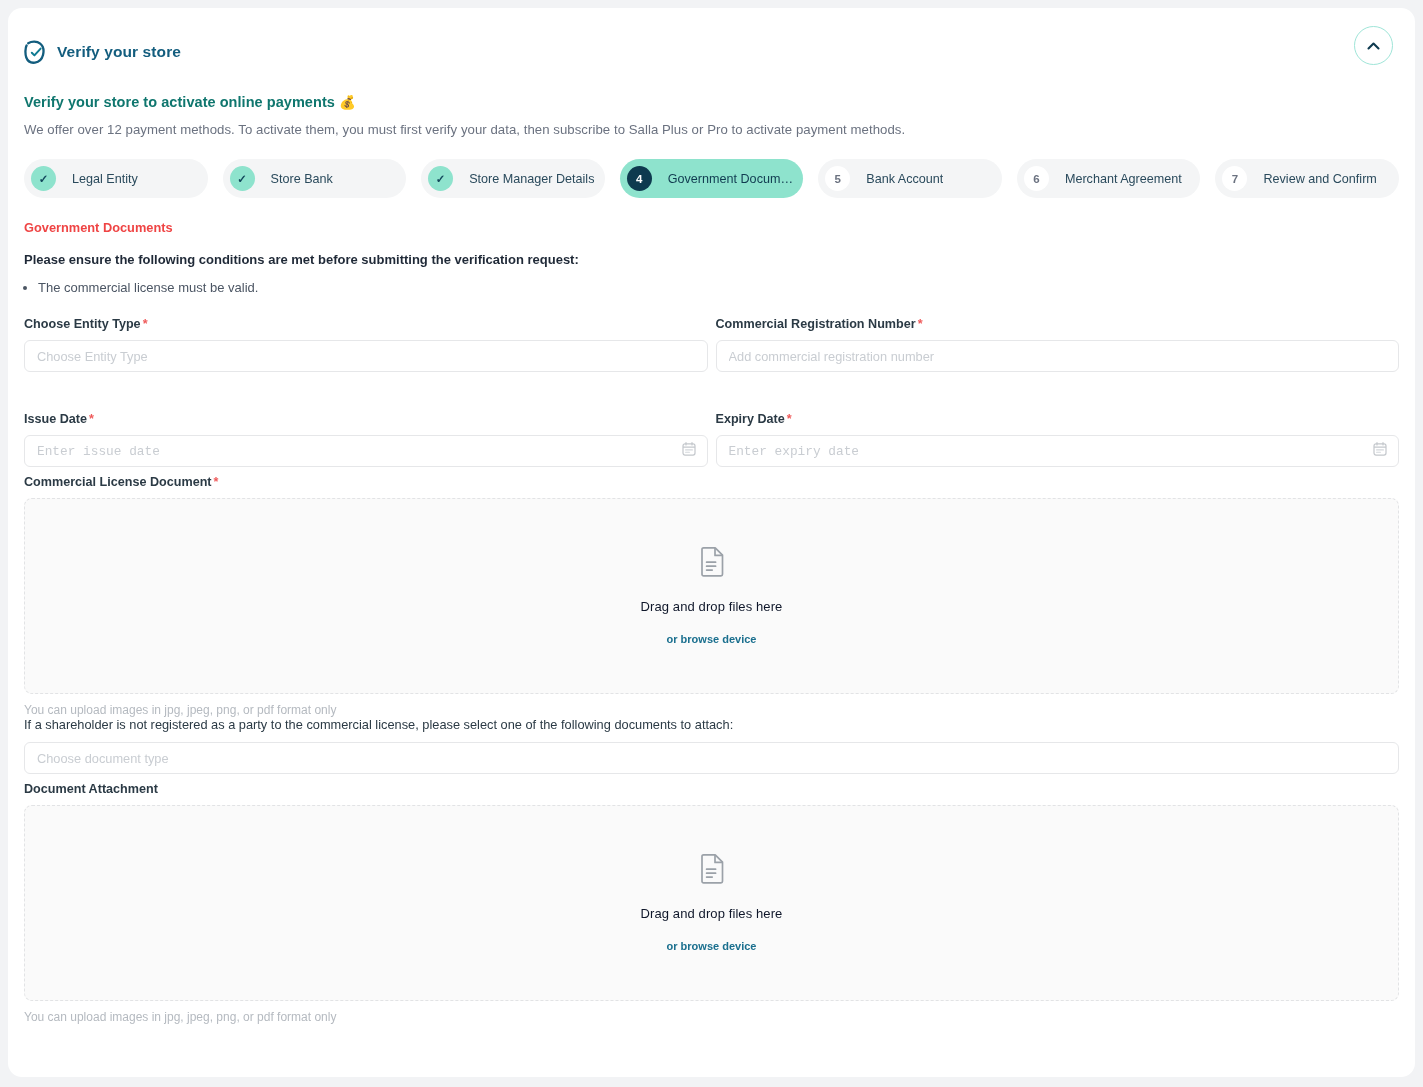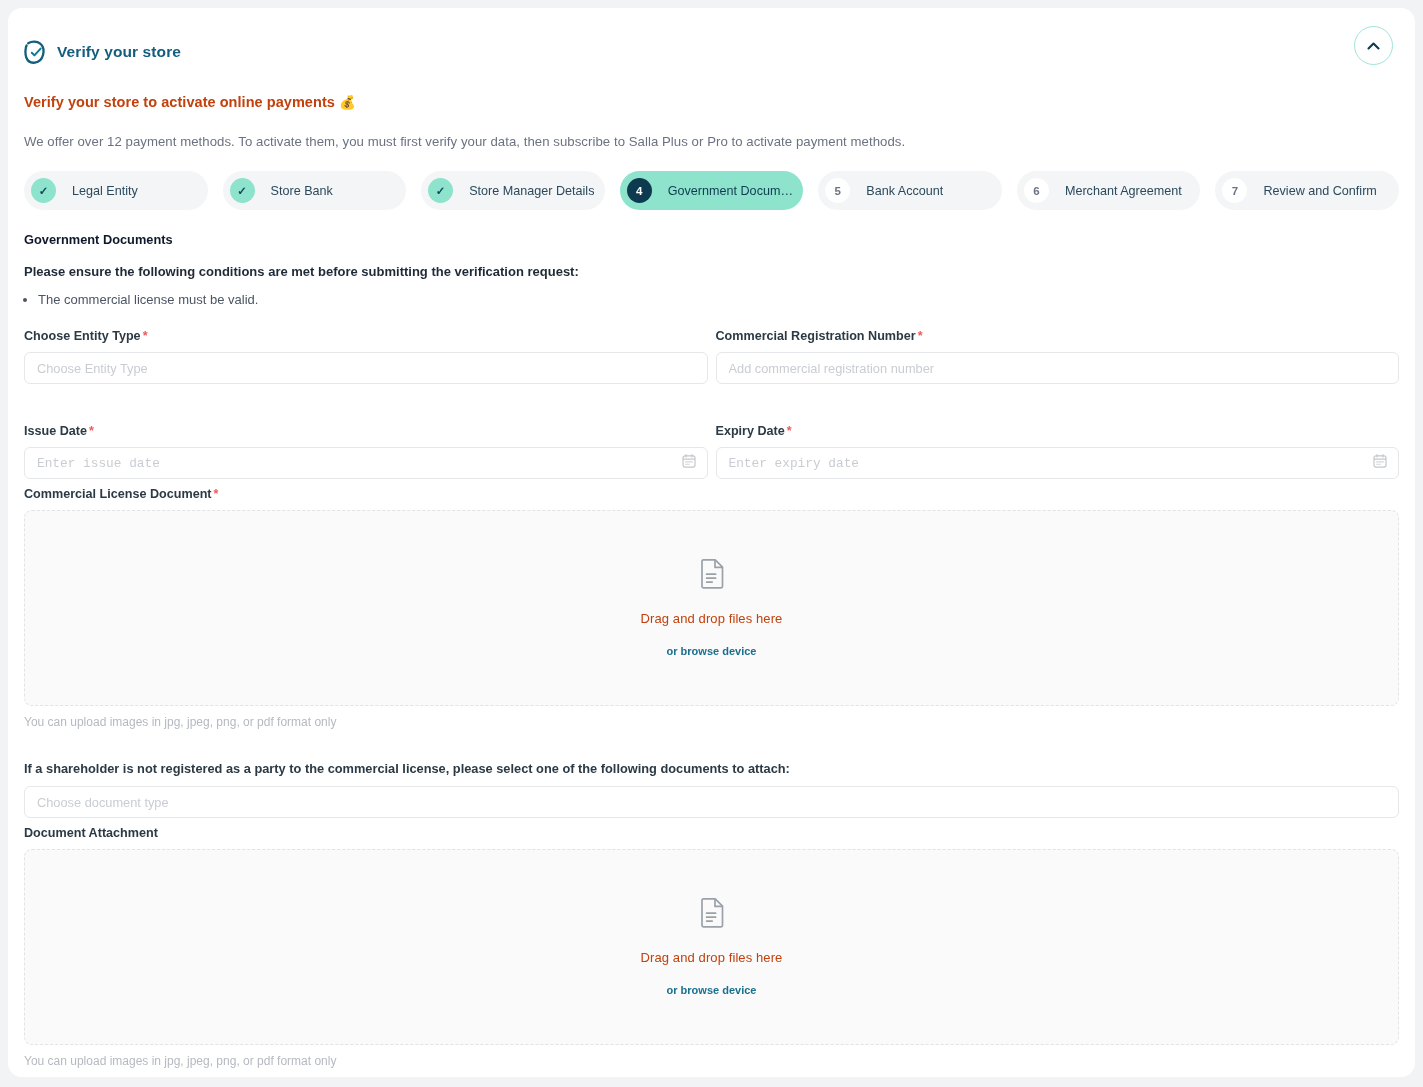--- a/index.html
+++ b/index.html
@@ -64,29 +64,29 @@
   }
   .collapse-btn svg { display: block; }
 
   
   .body {
     padding: 0 16px 0 16px;
   }
   .headline {
     font-size: 14.5px;
     font-weight: 700;
-    color: #c2410c;
+    color: #0f766e;
     margin-top: 20px;
     letter-spacing: .05px;
   }
   .headline .emoji { font-size: 13.5px; }
   .subline {
     font-size: 13.2px;
     color: #6b7280;
-    margin-top: 24px;
+    margin-top: 12px;
     letter-spacing: .05px;
   }
 
   
   .stepper {
     display: flex;
     gap: 15px;
     margin-top: 22px;
   }
   .step {
@@ -122,21 +122,21 @@
     overflow: hidden;
     text-overflow: ellipsis;
     margin-left: 6px;
   }
   .step.active .step-label { color: #103b50; }
 
   
   .section-title {
     font-size: 12.8px;
     font-weight: 700;
-    color: #0f172a;
+    color: #ef4444;
     margin-top: 22px;
   }
   .conditions-title {
     font-size: 13px;
     font-weight: 700;
     color: #1f2937;
     margin-top: 17px;
   }
   .conditions-list {
     margin-top: 12px;
@@ -202,42 +202,42 @@
     flex-direction: column;
     align-items: center;
     justify-content: center;
     gap: 0;
     cursor: pointer;
     margin-top: 9px;
   }
   .dz-icon { margin-bottom: 18px; }
   .dz-text {
     font-size: 13px;
-    color: #c2410c;
+    color: #0f172a;
     letter-spacing: .1px;
   }
   .dz-link {
     font-size: 11px;
     color: #1a6f8e;
     font-weight: 700;
     margin-top: 19px;
     text-decoration: none;
     cursor: pointer;
   }
   .dz-hint {
     font-size: 12px;
     color: #b5bac0;
     margin-top: 9px;
   }
 
   .shareholder-note {
     font-size: 12.8px;
-    font-weight: 700;
+    font-weight: 400;
     color: #2b3a45;
-    margin-top: 32px;
+    margin-top: 0;
     margin-bottom: 10px;
   }
 </style>
 </head>
 <body>
 
 <div class="page">
   <div class="card">
 
     <div class="card-header">

